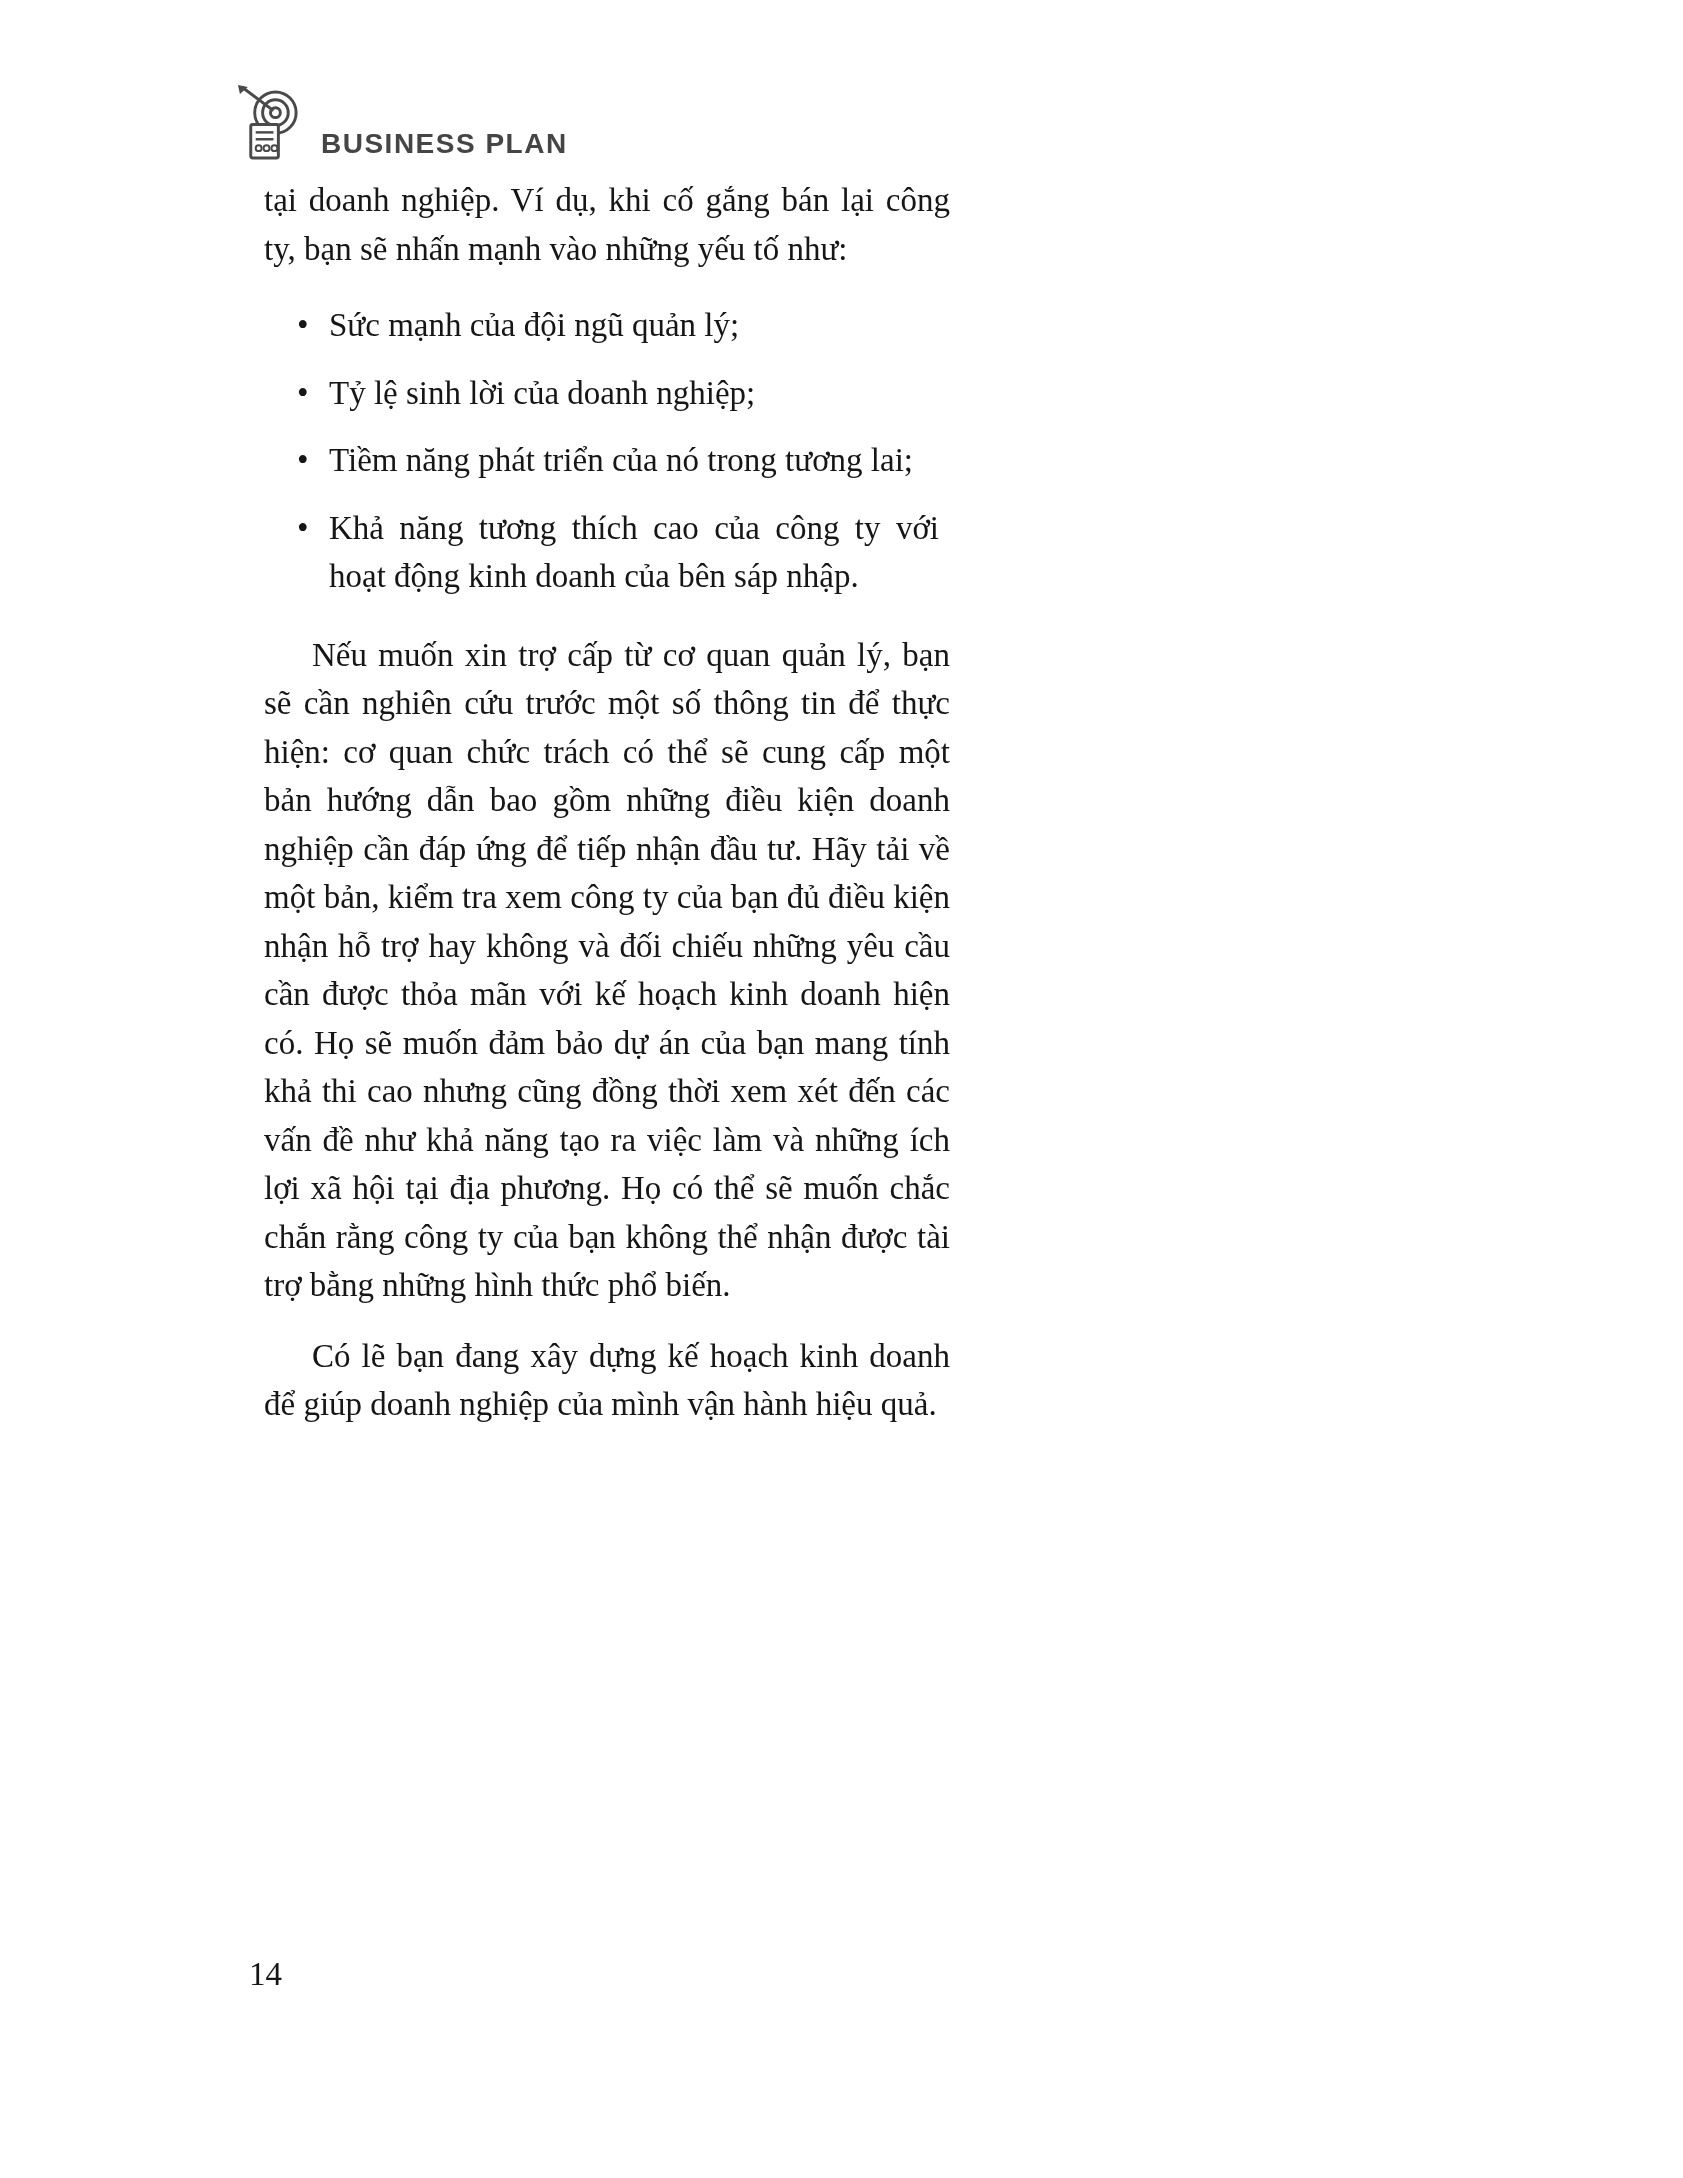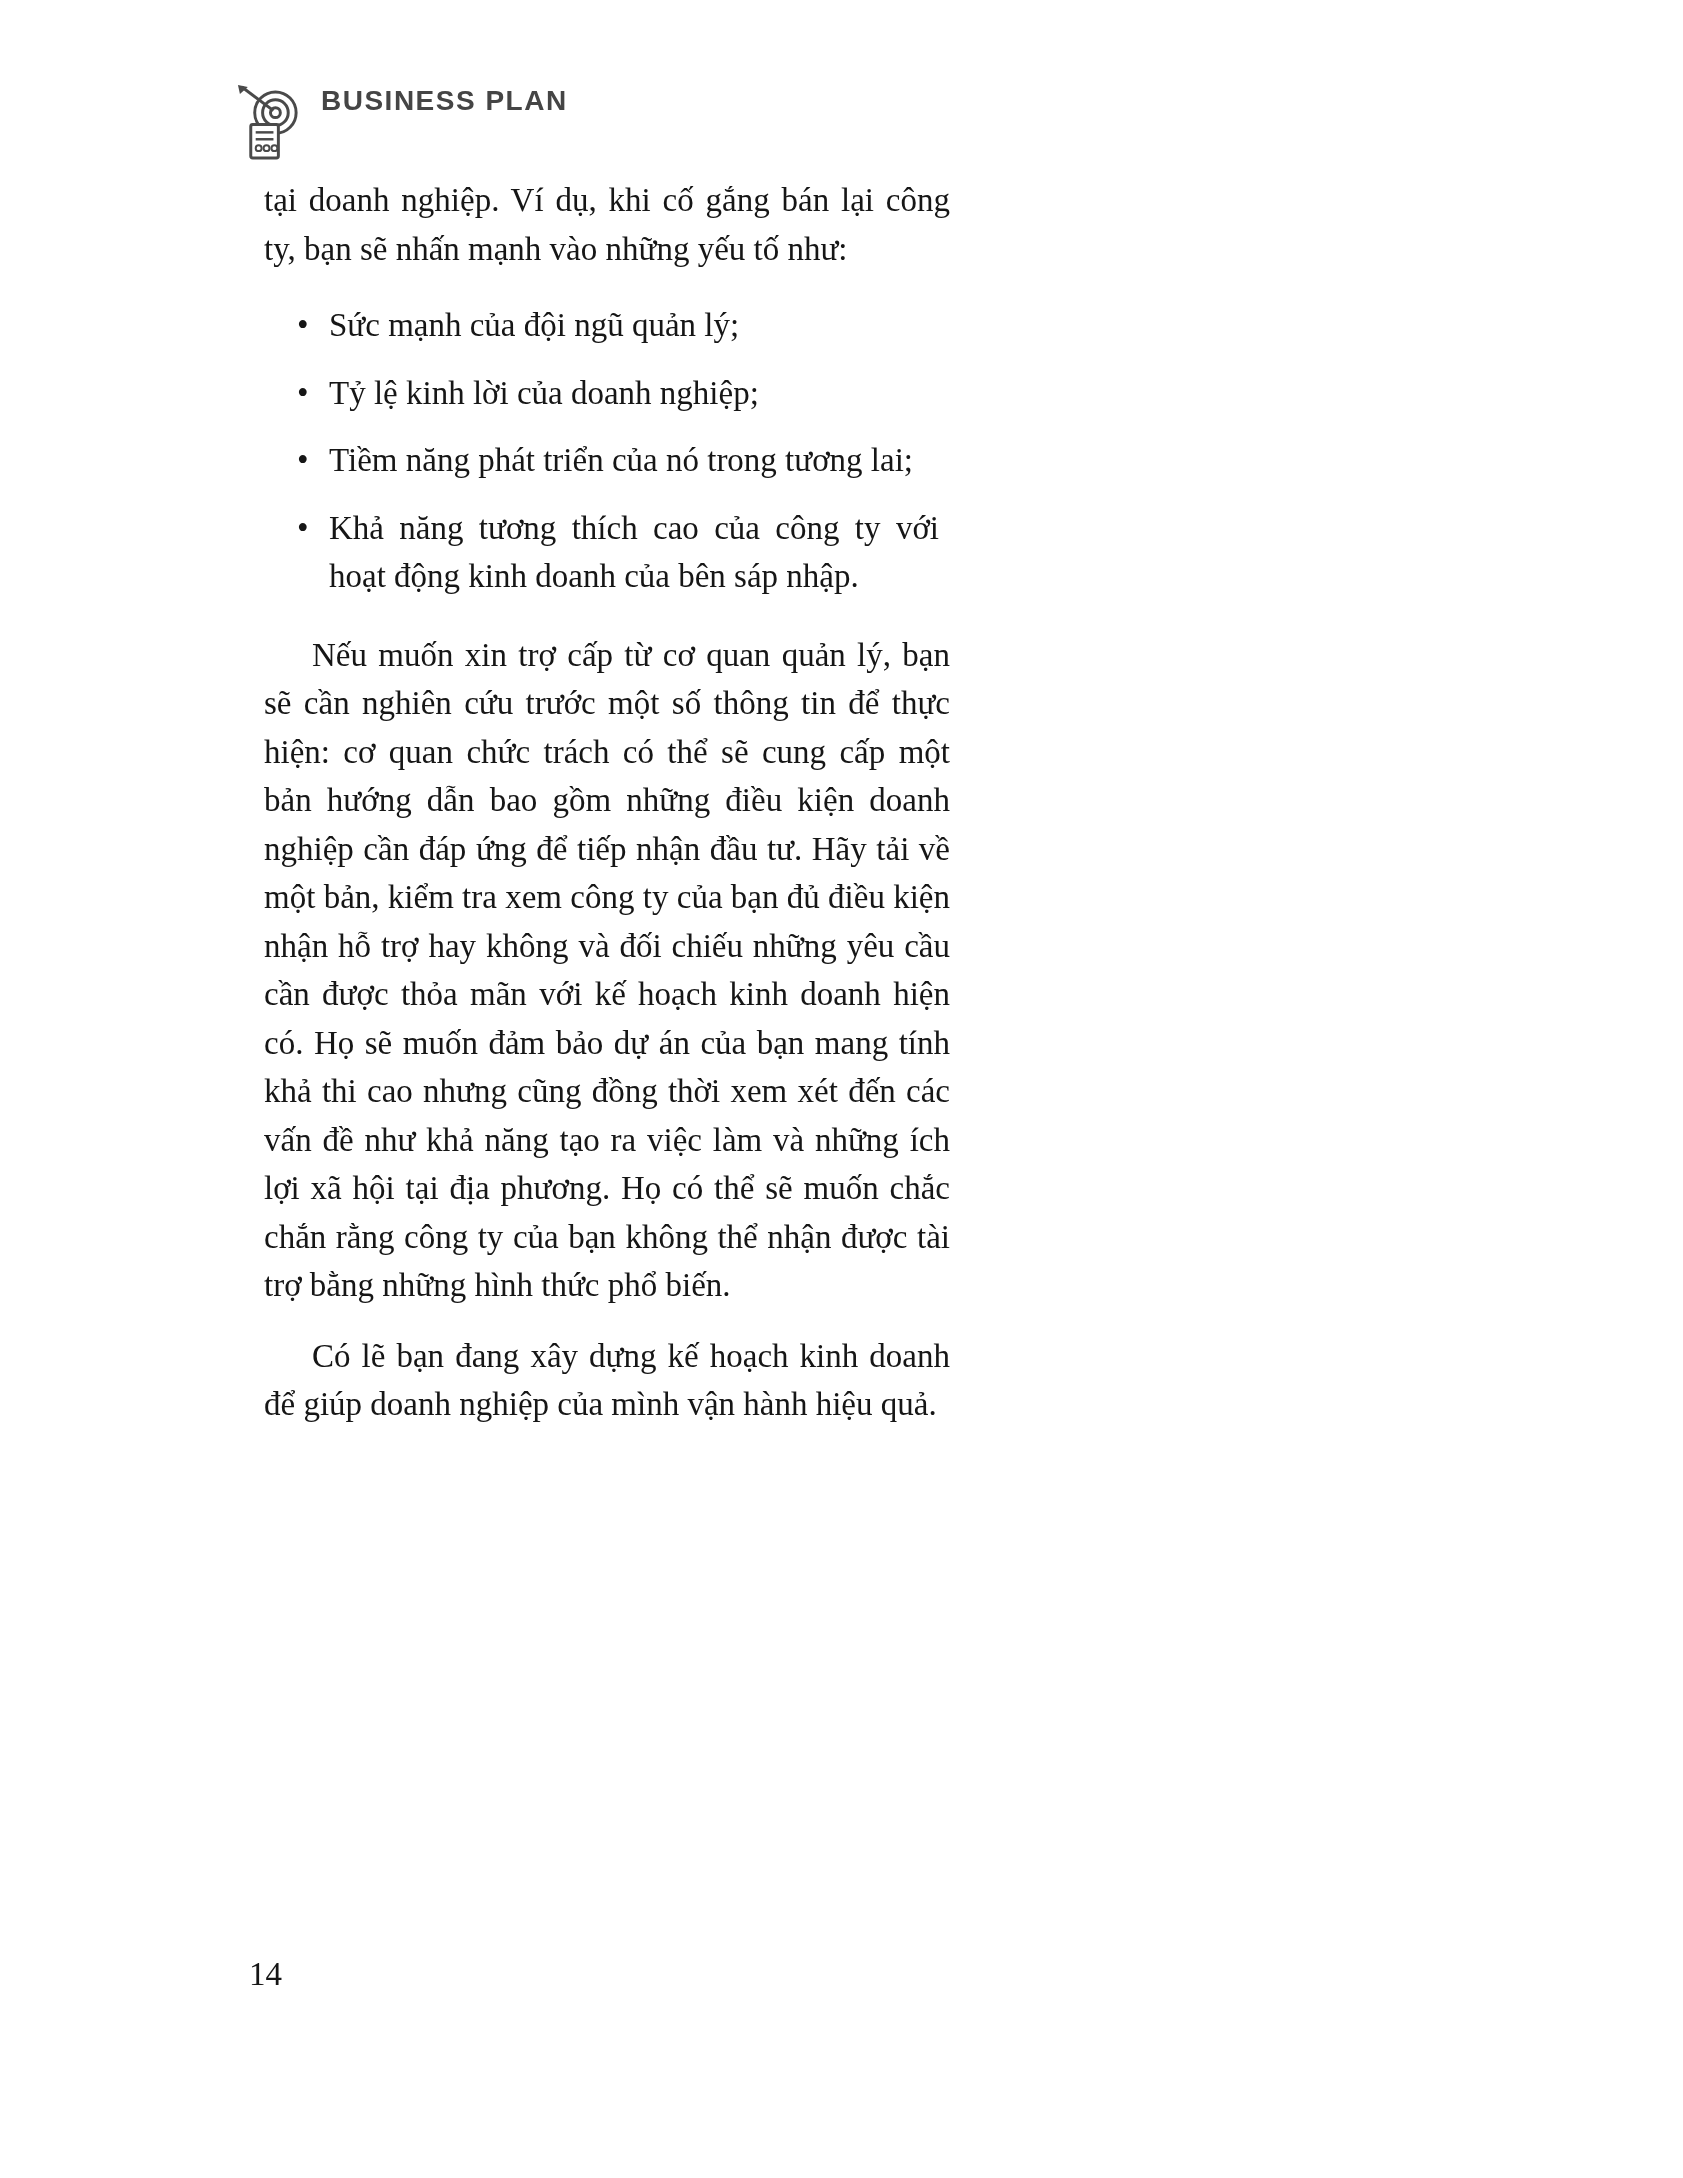--- a/index.html
+++ b/index.html
@@ -14,21 +14,21 @@
     background: #ffffff;
     overflow: hidden;
   }
 
   
   .header {
     position: absolute;
     top: 85px;
     left: 234px;
     display: flex;
-    align-items: flex-start;
+    align-items: flex-end;
     gap: 16px;
   }
   .logo-icon {
     width: 71px;
     height: 75px;
     display: block;
   }
   .header-title {
     font-family: "Liberation Sans", sans-serif;
     font-size: 28px;
@@ -109,21 +109,21 @@
     </span>
     <span class="header-title">BUSINESS PLAN</span>
   </div>
 
   <div class="content">
 
     <p>tại doanh nghiệp. Ví dụ, khi cố gắng bán lại công ty, bạn sẽ nhấn mạnh vào những yếu tố như:</p>
 
     <ul class="bullet-list">
       <li class="bullet-item">Sức mạnh của đội ngũ quản lý;</li>
-      <li class="bullet-item">Tỷ lệ kinh lời của doanh nghiệp;</li>
+      <li class="bullet-item">Tỷ lệ sinh lời của doanh nghiệp;</li>
       <li class="bullet-item">Tiềm năng phát triển của nó trong tương lai;</li>
       <li class="bullet-item">Khả năng tương thích cao của công ty với hoạt động kinh doanh của bên sáp nhập.</li>
     </ul>
 
     <p class="indented">Nếu muốn xin trợ cấp từ cơ quan quản lý, bạn sẽ cần nghiên cứu trước một số thông tin để thực hiện: cơ quan chức trách có thể sẽ cung cấp một bản hướng dẫn bao gồm những điều kiện doanh nghiệp cần đáp ứng để tiếp nhận đầu tư. Hãy tải về một bản, kiểm tra xem công ty của bạn đủ điều kiện nhận hỗ trợ hay không và đối chiếu những yêu cầu cần được thỏa mãn với kế hoạch kinh doanh hiện có. Họ sẽ muốn đảm bảo dự án của bạn mang tính khả thi cao nhưng cũng đồng thời xem xét đến các vấn đề như khả năng tạo ra việc làm và những ích lợi xã hội tại địa phương. Họ có thể sẽ muốn chắc chắn rằng công ty của bạn không thể nhận được tài trợ bằng những hình thức phổ biến.</p>
 
     <p class="indented">Có lẽ bạn đang xây dựng kế hoạch kinh doanh để giúp doanh nghiệp của mình vận hành hiệu quả.</p>
 
   </div>
 

